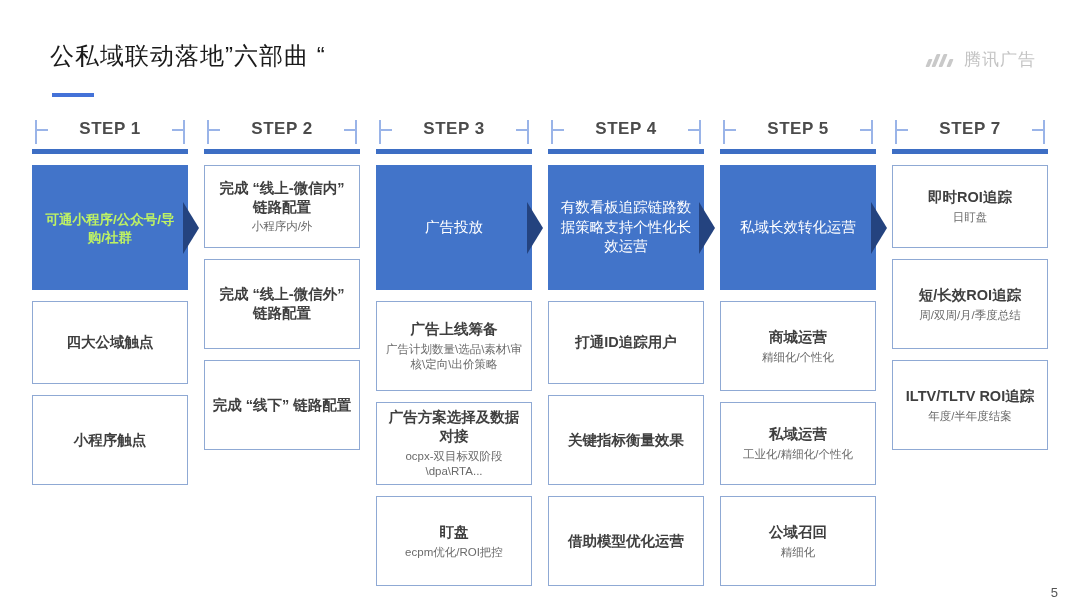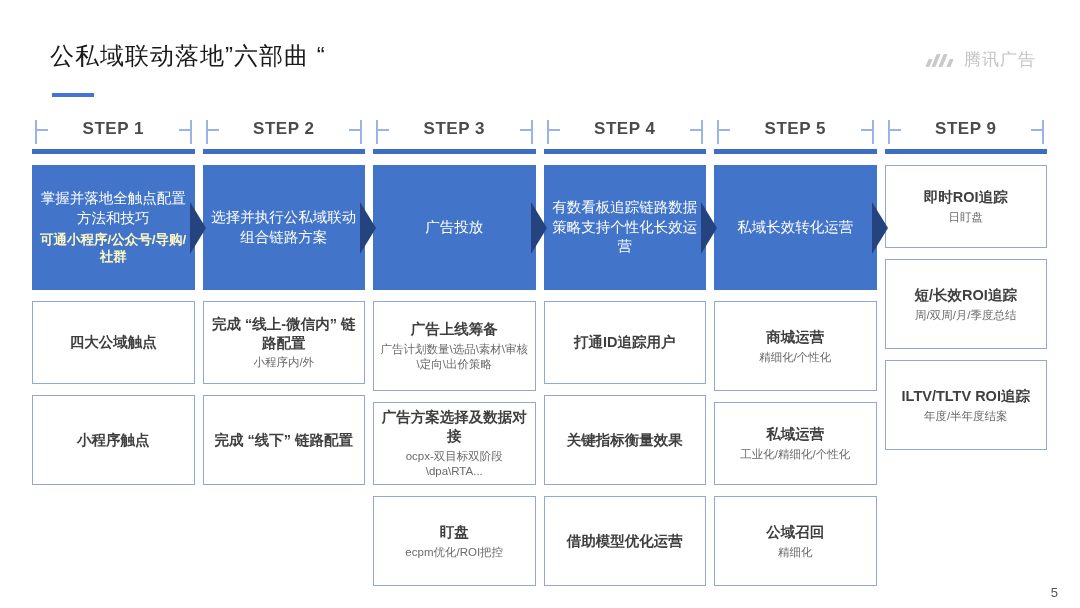--- a/index.html
+++ b/index.html
@@ -68,21 +68,21 @@
     letter-spacing: 1px;
   }
 
   
   .board {
     position: absolute;
     left: 28px;
     top: 114px;
     width: 1024px;
     display: flex;
-    gap: 0px;
+    gap: 8px;
   }
   .col {
     width: 170.5px;
     display: flex;
     flex-direction: column;
     position: relative;
   }
 
   
   .step-head {
@@ -137,21 +137,21 @@
     box-sizing: border-box;
     position: relative;
   }
   .hero-title {
     color: #ffffff;
     font-size: 14.5px;
     font-weight: 500;
     line-height: 1.35;
   }
   .hero-sub {
-    color: #fef9c3;
+    color: #bef264;
     font-size: 13.5px;
     font-weight: bold;
     line-height: 1.3;
     margin-top: 2px;
   }
 
   
   .chev {
     position: absolute;
     right: -13px;
@@ -218,21 +218,20 @@
     <div class="col">
       <div class="step-head">
         <span class="cap l"></span>
         <span class="tick l"></span>
         <span class="step-label">STEP 1</span>
         <span class="tick r"></span>
         <span class="cap r"></span>
       </div>
       <div class="step-bar"></div>
       <div class="hero">
-        <div class="hero-title">掌握并落地全触点配置方法和技巧</div>
         <div class="hero-sub">可通小程序/公众号/导购/社群</div>
         <svg class="chev" viewBox="0 0 20 56">
           <path d="M2 2 L18 28 L2 54 Z" fill="#24437f"></path>
         </svg>
       </div>
       <div class="card">
         <div class="card-title">四大公域触点</div>
       </div>
       <div class="card tall">
         <div class="card-title">小程序触点</div>
@@ -240,29 +239,26 @@
     </div>
     <div class="col">
       <div class="step-head">
         <span class="cap l"></span>
         <span class="tick l"></span>
         <span class="step-label">STEP 2</span>
         <span class="tick r"></span>
         <span class="cap r"></span>
       </div>
       <div class="step-bar"></div>
-      <div class="hero">
-        <div class="hero-title">选择并执行公私域联动组合链路方案</div>
-        <svg class="chev" viewBox="0 0 20 56">
-          <path d="M2 2 L18 28 L2 54 Z" fill="#24437f"></path>
-        </svg>
-      </div>
       <div class="card">
         <div class="card-title">完成 “线上-微信内” 链路配置</div>
         <div class="card-sub">小程序内/外</div>
+      </div>
+      <div class="card tall">
+        <div class="card-title">完成 “线上-微信外” 链路配置</div>
       </div>
       <div class="card tall">
         <div class="card-title">完成 “线下” 链路配置</div>
       </div>
     </div>
     <div class="col">
       <div class="step-head">
         <span class="cap l"></span>
         <span class="tick l"></span>
         <span class="step-label">STEP 3</span>
@@ -339,21 +335,21 @@
       </div>
       <div class="card tall">
         <div class="card-title">公域召回</div>
         <div class="card-sub">精细化</div>
       </div>
     </div>
     <div class="col">
       <div class="step-head">
         <span class="cap l"></span>
         <span class="tick l"></span>
-        <span class="step-label">STEP 9</span>
+        <span class="step-label">STEP 7</span>
         <span class="tick r"></span>
         <span class="cap r"></span>
       </div>
       <div class="step-bar"></div>
       <div class="card">
         <div class="card-title">即时ROI追踪</div>
         <div class="card-sub">日盯盘</div>
       </div>
       <div class="card tall">
         <div class="card-title">短/长效ROI追踪</div>

